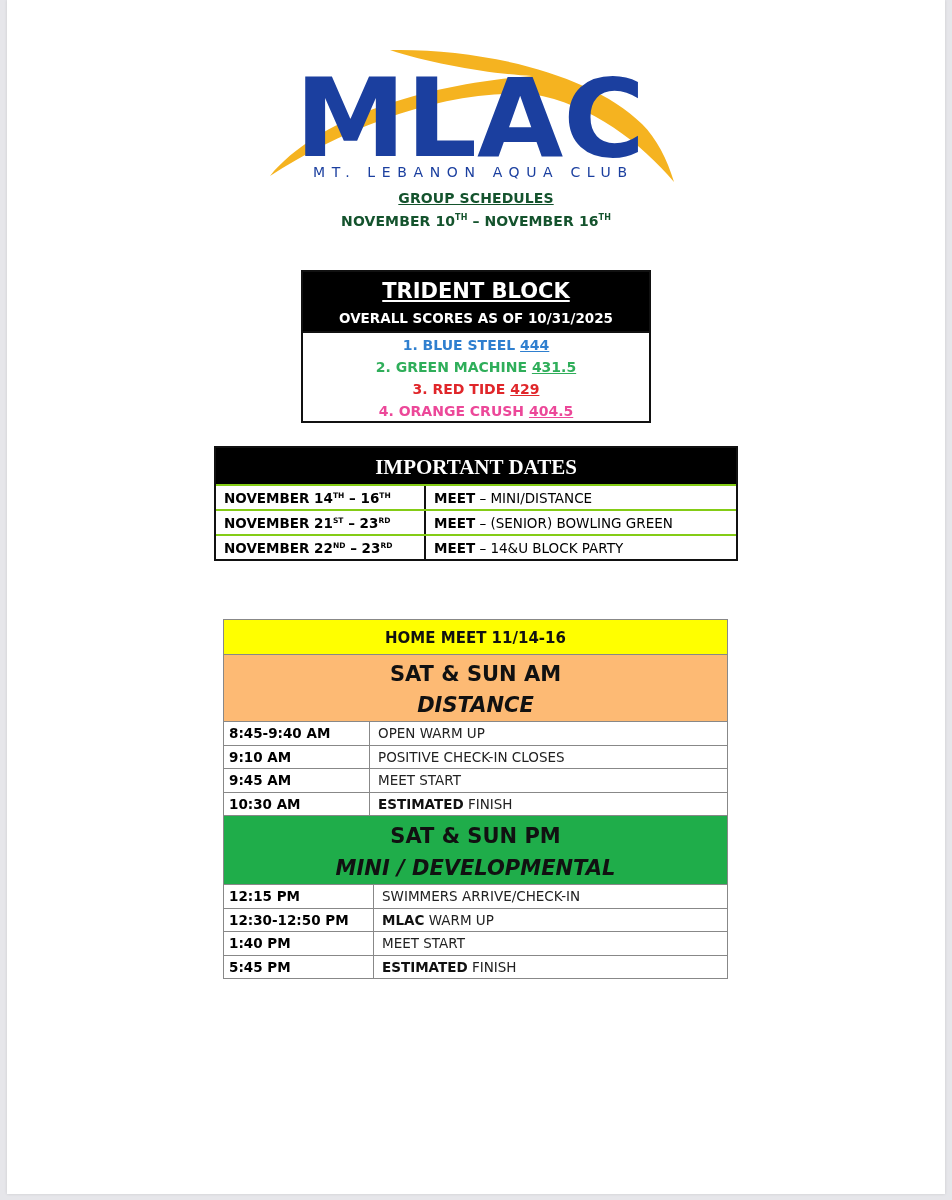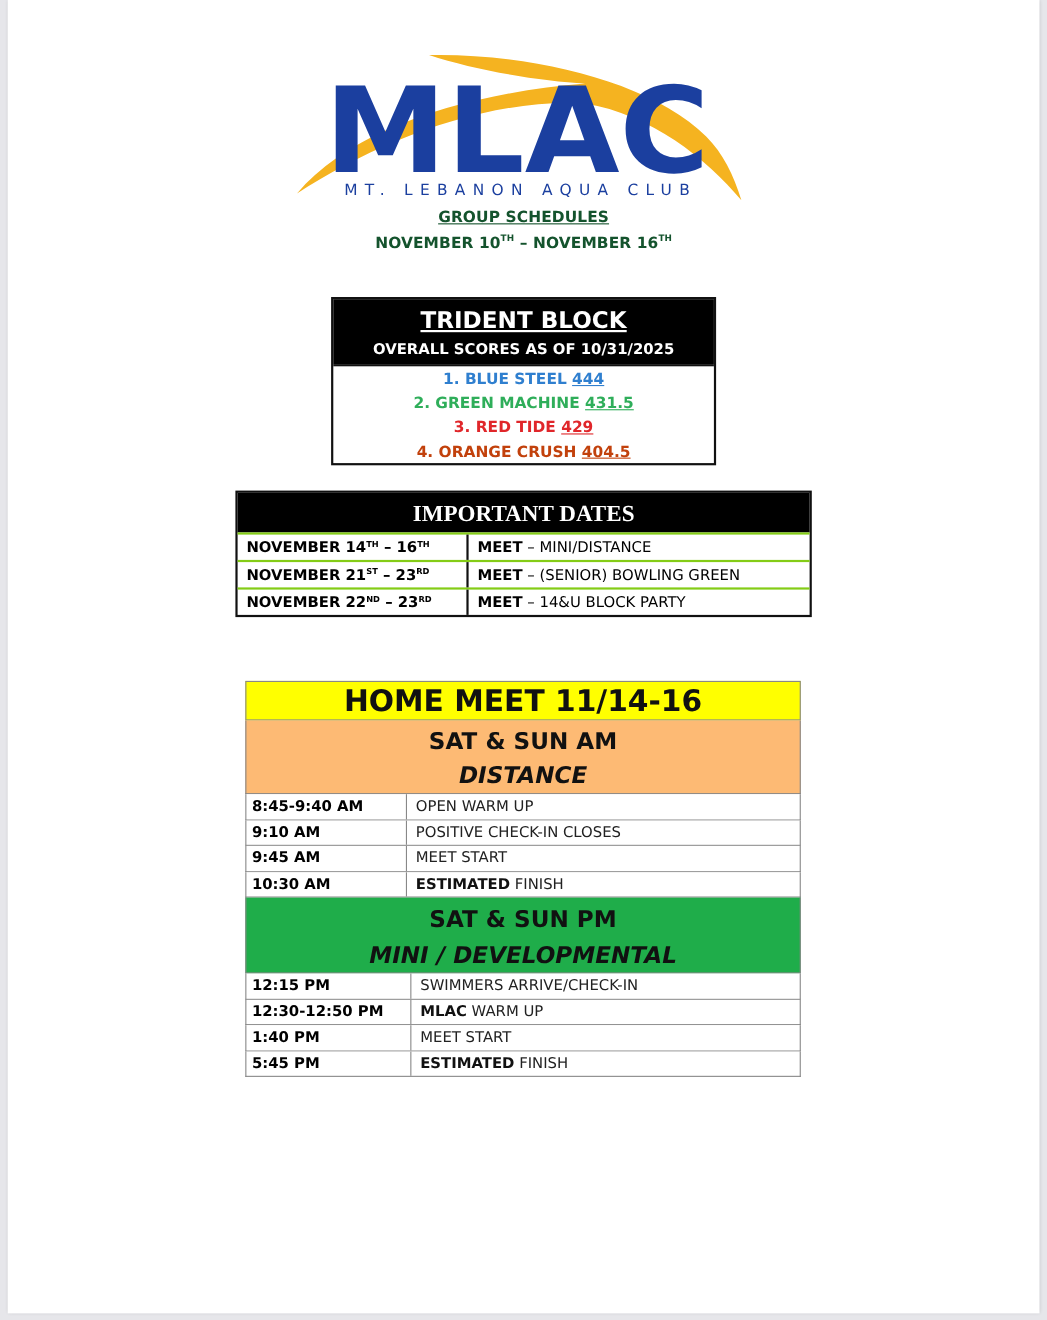--- a/index.html
+++ b/index.html
@@ -47,21 +47,21 @@
     .dates .hdr { background: #000; color: #fff; text-align: center; font-weight: bold; font-size: 21px; height: 36px; line-height: 38px; font-family: Liberation Serif, serif; }
     .dates .row { display: flex; border-top: 2px solid #84cc16; height: 23px; }
     .dates .row .c1 { width: 210px; border-right: 2px solid #111; font-weight: bold; font-size: 13.5px; line-height: 24px; padding-left: 8px; box-sizing: border-box; white-space: nowrap; }
     .dates .row .c2 { flex: 1; font-size: 13.5px; line-height: 24px; padding-left: 8px; white-space: nowrap; }
     .dates sup { font-size: 7.5px; vertical-align: 5px; line-height: 0; }
     .dates b { font-weight: bold; }
 
     
     .meet { position: absolute; left: 223px; top: 619px; width: 505px; }
     .band { text-align: center; font-weight: bold; color: #111; border: 1px solid #888; box-sizing: border-box; }
-    .band.yellow { background: #ffff00; height: 36px; line-height: 36px; font-size: 27px; }
+    .band.yellow { background: #ffff00; height: 36px; line-height: 36px; font-size: 15px; }
     .band.blue { background: #fdba74; height: 67px; font-size: 21px; padding-top: 4px; line-height: 31px; border-top: none; }
     .band.green { background: #1fad4a; height: 69px; font-size: 21px; padding-top: 4px; line-height: 32px; border-top: none; }
     .band .sub { font-style: italic; }
     .mrow { display: flex; height: 23.5px; border: 1px solid #888; border-top: none; box-sizing: border-box; background: #fff; }
     .mrow .c1 { width: 146px; border-right: 1px solid #888; font-weight: bold; font-size: 13.5px; line-height: 23px; padding-left: 5px; box-sizing: border-box; white-space: nowrap; }
     .mrow .c2 { flex: 1; font-size: 13.5px; line-height: 23px; padding-left: 8px; white-space: nowrap; color: #222; }
     .mrow.pm .c1 { width: 150px; }
     .mrow .c2 .bold { font-weight: bold; color: #111; }
   </style>
 </head>
@@ -83,21 +83,21 @@
 
 <div class="trident">
   <div class="hdr">
     <div class="t1">TRIDENT BLOCK</div>
     <div class="t2">OVERALL SCORES AS OF 10/31/2025</div>
   </div>
   <div class="scores">
     <div class="score" style="color: rgb(47, 127, 207);"><span>1. BLUE STEEL </span><span class="pts">444</span></div>
     <div class="score" style="color: rgb(47, 174, 90);"><span>2. GREEN MACHINE </span><span class="pts">431.5</span></div>
     <div class="score" style="color: rgb(224, 38, 42);"><span>3. RED TIDE </span><span class="pts">429</span></div>
-    <div class="score" style="color: #c2410c;"><span>4. ORANGE CRUSH </span><span class="pts">404.5</span></div>
+    <div class="score" style="color: #ec4899;"><span>4. ORANGE CRUSH </span><span class="pts">404.5</span></div>
   </div>
 </div>
 
 <div class="dates">
   <div class="hdr">IMPORTANT DATES</div>
   <div class="row">
     <div class="c1"><span>NOVEMBER 14</span><sup>TH</sup><span> – </span><span>16</span><sup>TH</sup></div>
     <div class="c2"><b>MEET</b><span> – MINI/DISTANCE</span></div>
   </div>
   <div class="row">

